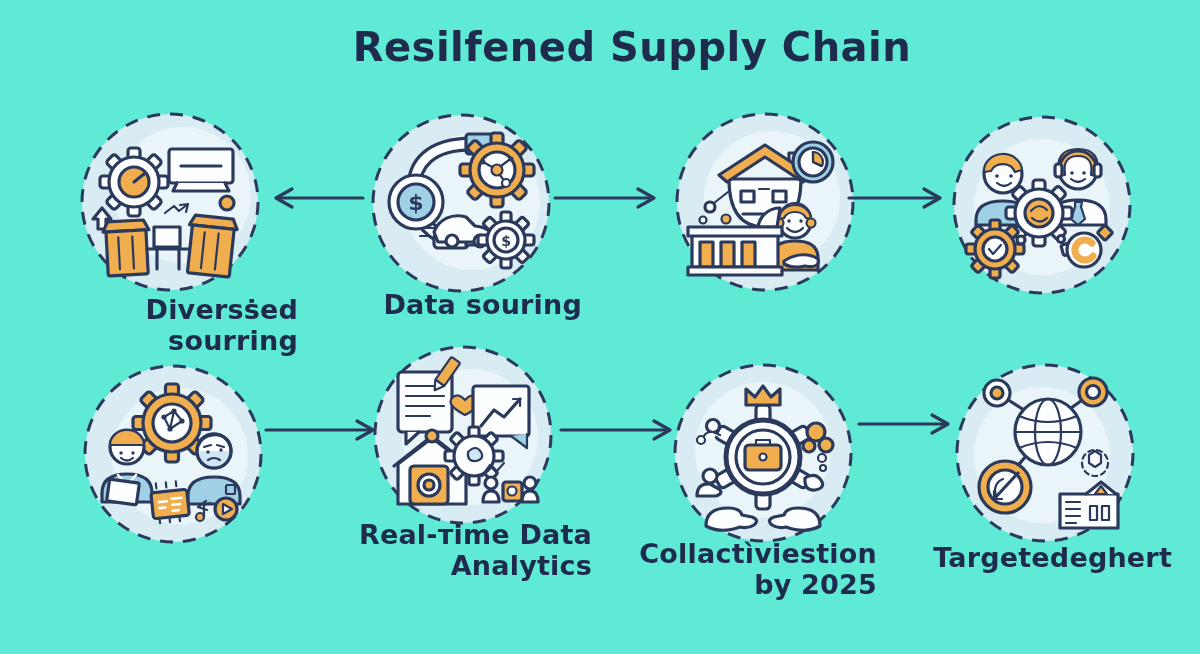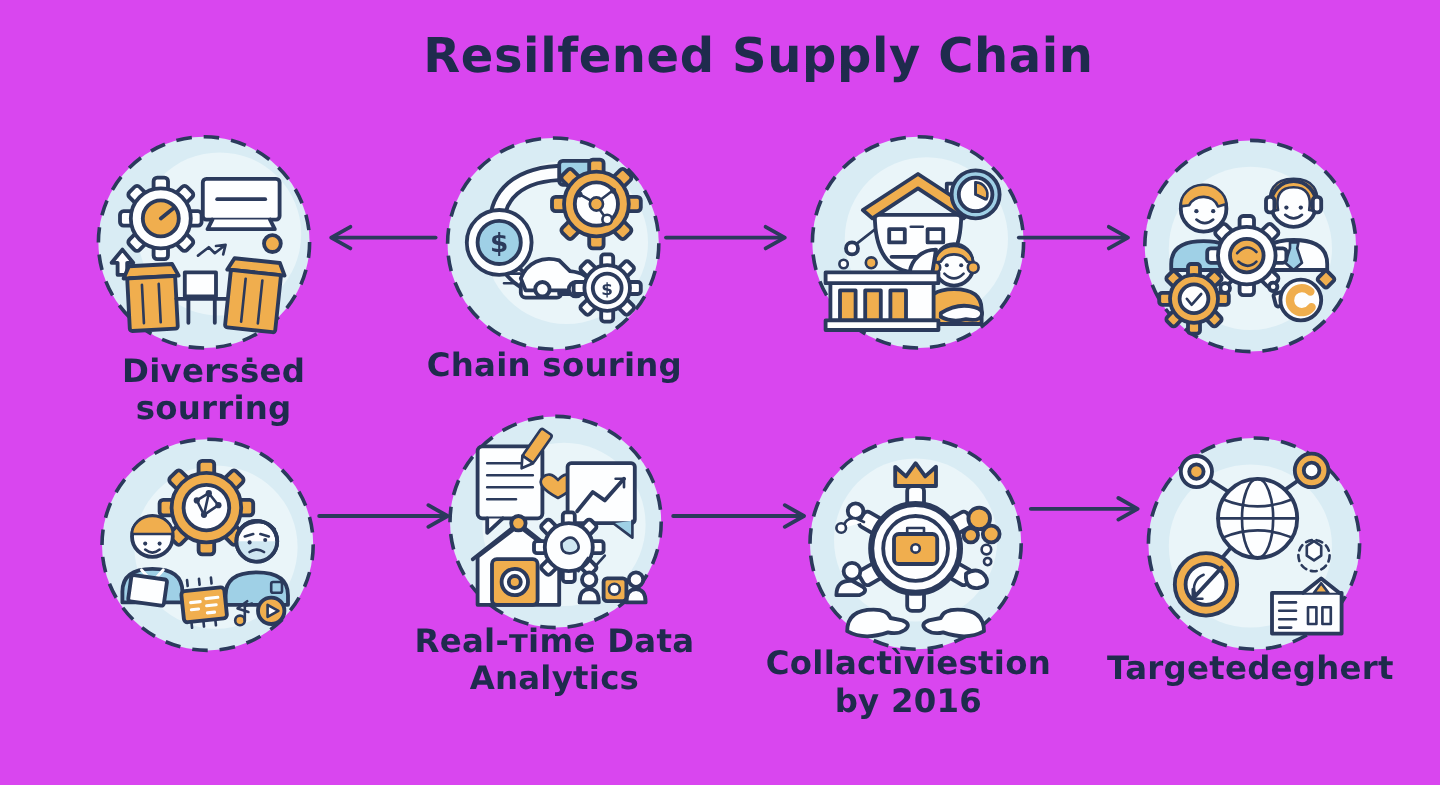--- a/index.html
+++ b/index.html
@@ -1,20 +1,20 @@
 <!DOCTYPE html>
 <html><head>
 <meta charset="utf-8">
 <style>
   html,body{margin:0;padding:0;background:#a8d8e8;}
-  .canvas{position:relative;width:1200px;height:654px;background:#d946ef;overflow:hidden;
+  .canvas{position:relative;width:1200px;height:654px;background:#5eead4;overflow:hidden;
           font-family:"DejaVu Sans",sans-serif;}
   .title{position:absolute;left:0;right:0;top:24px;text-align:center;font-size:40px;
          font-weight:bold;color:#1f2b4d;letter-spacing:.5px;transform:translateX(32px);margin:0;}
-  .lbl{position:absolute;font-weight:bold;color:#1f2b4d;text-align:center;font-size:27px;
+  .lbl{position:absolute;font-weight:bold;color:#1f2b4d;text-align:right;font-size:27px;
        line-height:1.16;white-space:pre-line;letter-spacing:.2px;}
   .ic{position:absolute;}
   .ic .n{stroke:#2b3a5c;stroke-width:3.2;fill:none;stroke-linecap:round;stroke-linejoin:round}
   .ic .n2{stroke:#2b3a5c;stroke-width:2.2;fill:none;stroke-linecap:round;stroke-linejoin:round}
   .ic .r5{stroke-width:5}
   .ic .w{fill:#fdfeff}
   .ic .o{fill:#f0ae4e}
   .ic .b{fill:#9fd0e6}
   .ic .lb{fill:#cfe7f2}
   .ic .nf{fill:#2b3a5c;stroke:none}
@@ -459,25 +459,25 @@
   </svg>
 
   <svg class="arrow" style="left:856px;top:411px" width="96" height="26" viewBox="0 0 96 26">
     <path d="M3 13 H91"></path>
       <path d="M76 4 L92 13 L76 22"></path>
   </svg>
 
   <div class="lbl" style="left:58px;top:294px;width:240px">Diversṡed
 sourring</div>
 
-  <div class="lbl" style="left:342px;top:289px;width:240px">Chain souring</div>
+  <div class="lbl" style="left:342px;top:289px;width:240px">Data souring</div>
 
 
 
   <div class="lbl" style="left:332px;top:519px;width:260px">Real-тime Data
 Analytics</div>
 
   <div class="lbl" style="left:637px;top:538px;width:240px">Collactìviestion
-by 2016</div>
+by 2025</div>
 
   <div class="lbl" style="left:912px;top:542px;width:260px">Targetedeghert</div>
 
 </div>
 
 </body></html>

